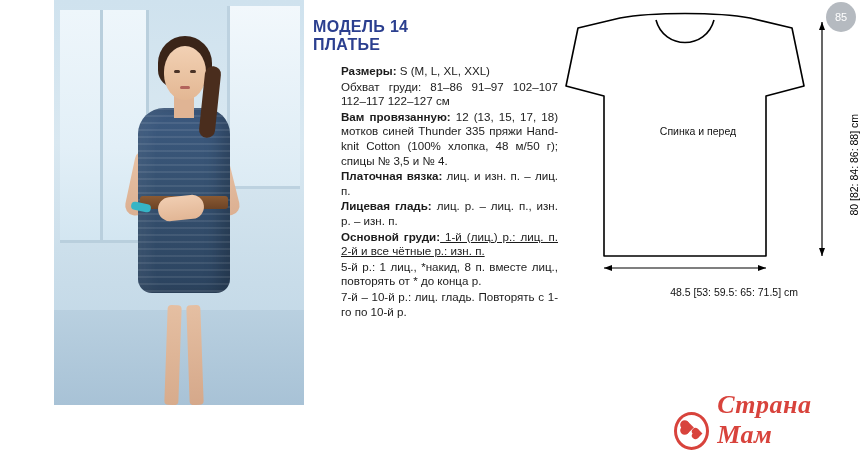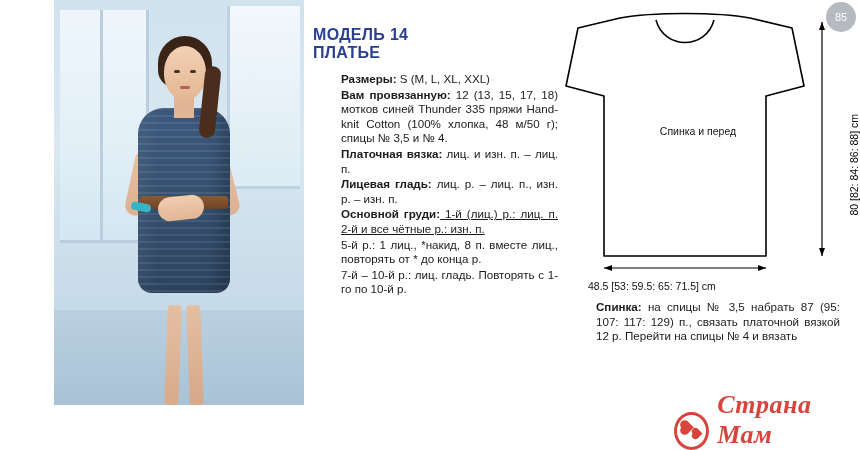--- a/index.html
+++ b/index.html
@@ -225,21 +225,20 @@
     top: 18px;
     width: 245px;
   }
   .model-title {
     font-size: 16px;
     font-weight: bold;
     color: #2b3f8f;
     letter-spacing: .3px;
     line-height: 18px;
     text-transform: uppercase;
-    margin-top: 8px;
   }
   .model-sub {
     font-size: 16px;
     font-weight: bold;
     color: #2b3f8f;
     letter-spacing: .3px;
     line-height: 18px;
     text-transform: uppercase;
     margin-bottom: 10px;
   }
@@ -269,23 +268,23 @@
     color: #111;
   }
   #label-front {
     left: 73px;
     top: 115px;
     width: 130px;
     text-align: center;
   }
   #label-width {
     left: 28px;
-    top: 270px;
+    top: 276px;
     width: 210px;
-    text-align: left;
+    text-align: right;
     font-size: 10.5px;
   }
   #label-height {
     position: absolute;
     right: 2px;
     top: 104px;
     font-size: 10.5px;
     white-space: nowrap;
     transform: rotate(-90deg);
     transform-origin: right top;
@@ -410,20 +409,21 @@
     <div class="fig-eye-l"></div>
     <div class="fig-eye-r"></div>
     <div class="fig-mouth"></div>
   </div>
 
   <div id="text-col">
     <div class="model-title">МОДЕЛЬ 14</div>
     <div class="model-sub">ПЛАТЬЕ</div>
 
     <p class="para"><b>Размеры:</b><span> S (M, L, XL, XXL)</span></p>
+    <p class="para"><span>Обхват груди: 81–86 91–97 102–107 112–117 122–127 см</span></p>
     <p class="para"><b>Вам провязанную:</b><span> 12 (13, 15, 17, 18) мотков синей Thunder 335 пряжи Hand-knit Cotton (100% хлопка, 48 м/50 г); спицы № 3,5 и № 4.</span></p>
     <p class="para"><b>Платочная вязка:</b><span> лиц. и изн. п. – лиц. п.</span></p>
     <p class="para"><b>Лицевая гладь:</b><span> лиц. р. – лиц. п., изн. р. – изн. п.</span></p>
     <p class="para"><b>Основной груди:</b><span class="u"> 1-й (лиц.) р.: лиц. п. 2-й и все чётные р.: изн. п.</span></p>
     <p class="para"><span>5-й р.: 1 лиц., *накид, 8 п. вместе лиц., повторять от * до конца р.</span></p>
     <p class="para"><span>7-й – 10-й р.: лиц. гладь. Повторять с 1-го по 10-й р.</span></p>
   </div>
 
   <div id="schema">
     <svg width="290" height="290" viewBox="0 0 290 290">
@@ -440,21 +440,20 @@
       <line x1="262" y1="12" x2="262" y2="246" stroke="#000000" stroke-width="1.2"></line>
       <polygon points="262,12 259,20 265,20" fill="#000000"></polygon>
       <polygon points="262,246 259,238 265,238" fill="#000000"></polygon>
     </svg>
     <div class="schema-label" id="label-front">Спинка и перед</div>
     <div class="schema-label" id="label-width">48.5 [53: 59.5: 65: 71.5] cm</div>
     <div id="label-height">80 [82: 84: 86: 88] cm</div>
   </div>
 
   <div id="bottom-right">
-    <p class="para"><b>Спинка:</b><span> на спицы № 3,5 набрать 87 (95: 107: 117: 129) п., связать платочной вязкой 12 р. Перейти на спицы № 4 и вязать</span></p>
   </div>
 
   <div id="logo">
     <div class="logo-mark">
       <div class="ring"></div>
       <div class="heart"></div>
       <div class="heart2"></div>
     </div>
     <div class="logo-text">Страна Мам</div>
     <div class="logo-text">.ру</div>

